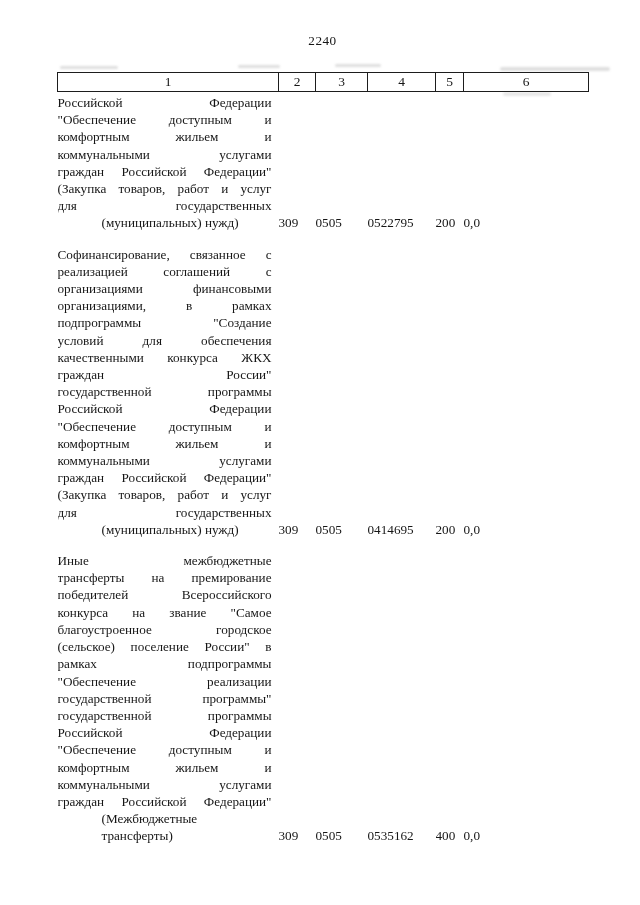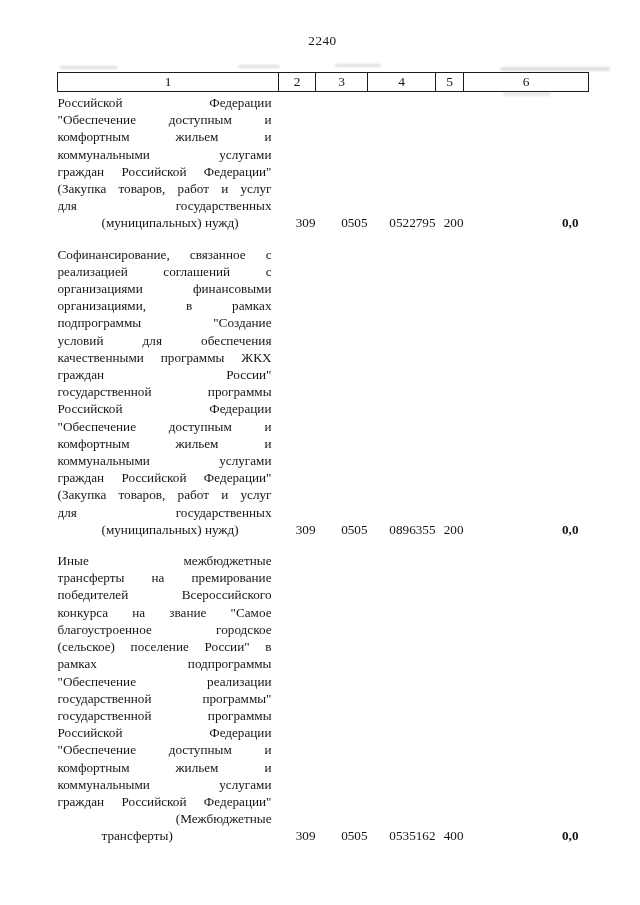--- a/index.html
+++ b/index.html
@@ -55,26 +55,26 @@
   }
   tbody tr:first-child td.c1 { padding-top: 2px; }
   tbody tr:last-child td { padding-bottom: 0; margin-left: 24px; }
   td.c1 { padding-right: 7px; }
   .line {
     line-height: 17.2px;
     text-align: justify;
     text-align-last: justify;
   }
   .line.last {
-    text-align: right;
+    text-align: left;
     text-align-last: left;
     padding-left: 44px;
   }
-  td.cv { text-align: right; line-height: 17.2px; }
-  td.c6 { text-align: right; padding-right: 10px; font-weight: bold; }
+  td.cv { text-align: left; line-height: 17.2px; }
+  td.c6 { text-align: left; padding-right: 10px; }
   .smudge {
     position: absolute;
     background: rgba(110, 110, 110, 0.22);
     filter: blur(1px);
     border-radius: 2px;
   }
 </style>
 </head>
 <body>
 
@@ -127,35 +127,35 @@
     <td class="cv c6">0,0</td>
   </tr>
           <tr>
     <td class="c1">
               <div class="line">Софинансирование, связанное с</div>
               <div class="line">реализацией соглашений с</div>
               <div class="line">организациями финансовыми</div>
               <div class="line">организациями, в рамках</div>
               <div class="line">подпрограммы "Создание</div>
               <div class="line">условий для обеспечения</div>
-              <div class="line">качественными программы ЖКХ</div>
+              <div class="line">качественными конкурса ЖКХ</div>
               <div class="line">граждан России"</div>
               <div class="line">государственной программы</div>
               <div class="line">Российской Федерации</div>
               <div class="line">"Обеспечение доступным и</div>
               <div class="line">комфортным жильем и</div>
               <div class="line">коммунальными услугами</div>
               <div class="line">граждан Российской Федерации"</div>
               <div class="line">(Закупка товаров, работ и услуг</div>
               <div class="line">для государственных</div>
               <div class="line last">(муниципальных) нужд)</div>
             </td>
     <td class="cv c2">309</td>
     <td class="cv c3">0505</td>
-    <td class="cv c4">0896355</td>
+    <td class="cv c4">0414695</td>
     <td class="cv c5">200</td>
     <td class="cv c6">0,0</td>
   </tr>
           <tr>
     <td class="c1">
               <div class="line">Иные межбюджетные</div>
               <div class="line">трансферты на премирование</div>
               <div class="line">победителей Всероссийского</div>
               <div class="line">конкурса на звание "Самое</div>
               <div class="line">благоустроенное городское</div>

